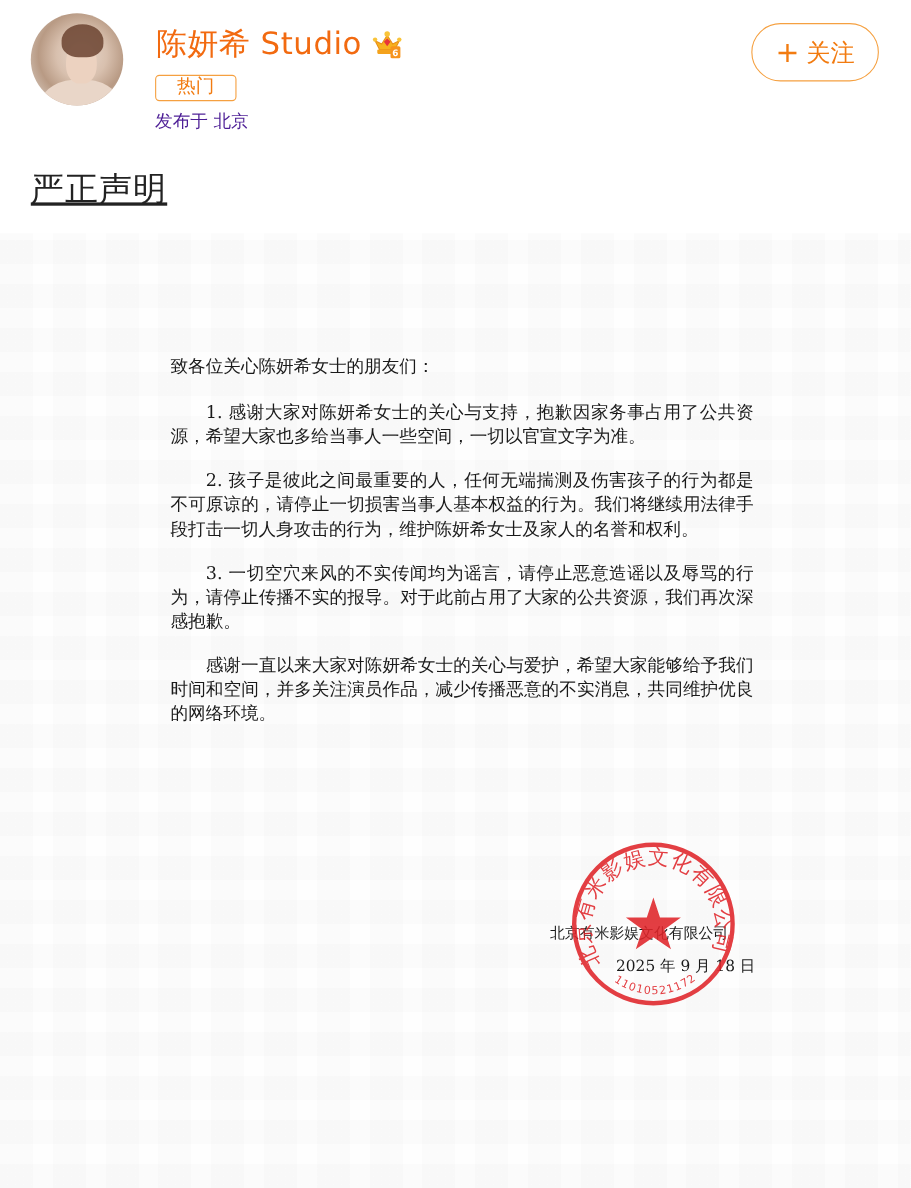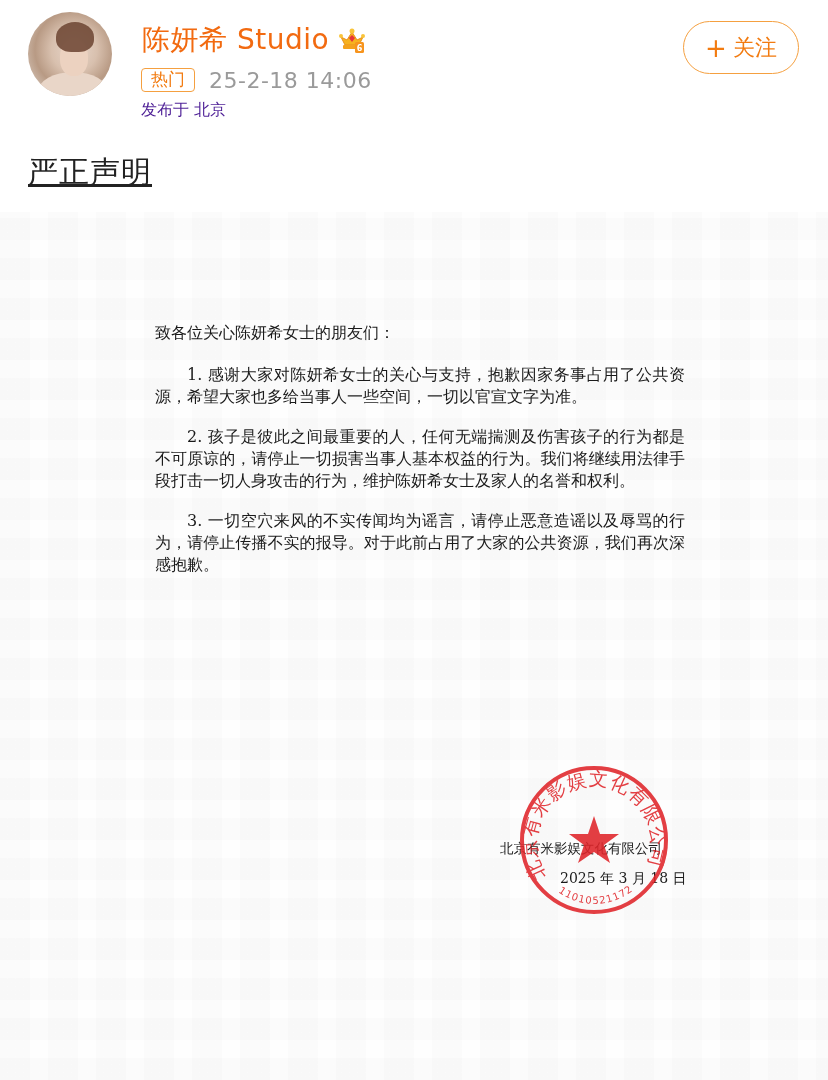--- a/index.html
+++ b/index.html
@@ -15,21 +15,21 @@
   .avatar .hair { position:absolute; left: 28px; top: 10px; width: 38px; height: 30px; border-radius: 50% 50% 40% 40%; background: #6b4330; opacity: .85; }
   .avatar .face { position:absolute; left: 32px; top: 28px; width: 28px; height: 36px; border-radius: 45%; background: #ecd2c0; }
   .avatar .shoulder { position:absolute; left: 10px; top: 60px; width: 70px; height: 40px; border-radius: 50%; background: #e9d6c8; }
 
   .name-row { position: absolute; left: 142px; top: 20px; display: flex; align-items: center; height: 40px; }
   .name { font-size: 28px; color: #f26a10; letter-spacing: 0.5px; }
   .crown { margin-left: 8px; width: 30px; height: 30px; position: relative; }
   .crown svg { width: 30px; height: 30px; }
 
   .meta-row { position: absolute; left: 141px; top: 66px; display: flex; align-items: center; height: 28px; }
-  .hot-tag { border: 1.5px solid #f5a040; color: #f27b10; border-radius: 4px; font-size: 17px; padding: 0 9px; height: 24px; line-height: 21px; }
+  .hot-tag { border: 1.5px solid #f5a040; color: #f27b10; border-radius: 4px; font-size: 17px; padding: 0 19px; height: 24px; line-height: 21px; }
   .time { margin-left: 14px; font-size: 22px; color: #9a9a9a; letter-spacing: 0.5px; }
   .location { position: absolute; left: 141px; top: 100px; font-size: 16px; color: #4c1d95; }
 
   .follow-btn {
     position: absolute; left: 683px; top: 21px; width: 116px; height: 53px; border: 1.5px solid #f5a040;
     border-radius: 27px; display: flex; align-items: center; justify-content: center; color: #f27b10; font-size: 22px; background: #fff; cursor: pointer;
   }
   .follow-btn .plus { font-size: 26px; margin-right: 6px; line-height: 1; }
 
   .post-title { position: absolute; left: 28px; top: 152px; font-size: 30px; color: #222; letter-spacing: 1px; text-decoration: underline; }
@@ -69,43 +69,43 @@
         <path d="M12 13 L15 10 L18 13 L15 17 Z" fill="#e8343a"></path>
         <rect x="6" y="20" width="18" height="4" rx="1" fill="#f4a21c"></rect>
         <rect x="18" y="17" width="9" height="11" rx="1.5" fill="#f7941d"></rect>
         <text x="22.5" y="26" font-size="8" text-anchor="middle" fill="#fff" font-family="DejaVu Sans, sans-serif" font-weight="bold">6</text>
       </svg>
     </span>
   </div>
 
   <div class="meta-row">
     <span class="hot-tag">热门</span>
-    <span class="time">25-2-18 14:06</span>
   </div>
   <div class="location">发布于 北京</div>
 
   <div class="follow-btn">
     <span class="plus">+</span>
     <span>关注</span>
   </div>
 </div>
 
 <div class="post-title">严正声明</div>
 
 <div class="doc">
   <div class="watermark"></div>
   <div class="doc-body">
     <div class="salutation">致各位关心陈妍希女士的朋友们：</div>
     <p class="para">1. 感谢大家对陈妍希女士的关心与支持，抱歉因家务事占用了公共资源，希望大家也多给当事人一些空间，一切以官宣文字为准。</p>
     <p class="para">2. 孩子是彼此之间最重要的人，任何无端揣测及伤害孩子的行为都是不可原谅的，请停止一切损害当事人基本权益的行为。我们将继续用法律手段打击一切人身攻击的行为，维护陈妍希女士及家人的名誉和权利。</p>
     <p class="para">3. 一切空穴来风的不实传闻均为谣言，请停止恶意造谣以及辱骂的行为，请停止传播不实的报导。对于此前占用了大家的公共资源，我们再次深感抱歉。</p>
+    <p class="para">感谢一直以来大家对陈妍希女士的关心与爱护，希望大家能够给予我们时间和空间，并多关注演员作品，减少传播恶意的不实消息，共同维护优良的网络环境。</p>
   </div>
 
   <div class="signature">北京有米影娱文化有限公司</div>
-  <div class="sign-date">2025 年 3 月 18 日</div>
+  <div class="sign-date">2025 年 9 月 18 日</div>
 
   <div class="stamp">
     <svg viewBox="0 0 152 152" width="152" height="152">
       <defs>
         <path id="ringPath" d="M 28 112 A 58 58 0 1 1 124 112"></path>
         <path id="numPath" d="M 40 128 A 62 62 0 0 0 118 124"></path>
       </defs>
       <circle cx="76" cy="76" r="72" fill="none" stroke="#e0252a" stroke-width="4"></circle>
       <text font-size="19" fill="#e0252a" font-family="DejaVu Serif, serif" letter-spacing="1">
         <textPath href="#ringPath">北京有米影娱文化有限公司</textPath>

